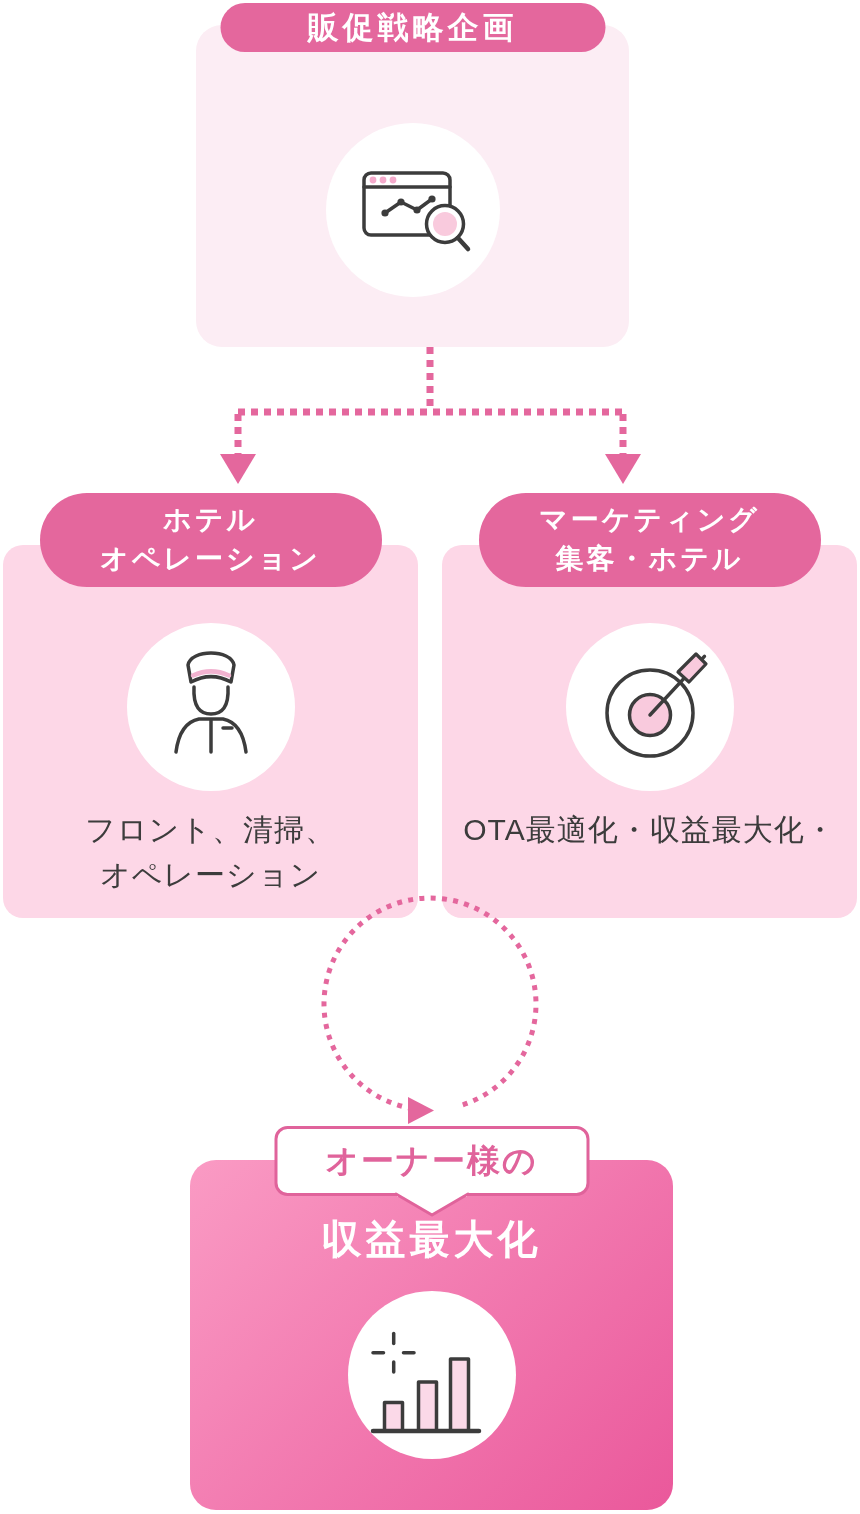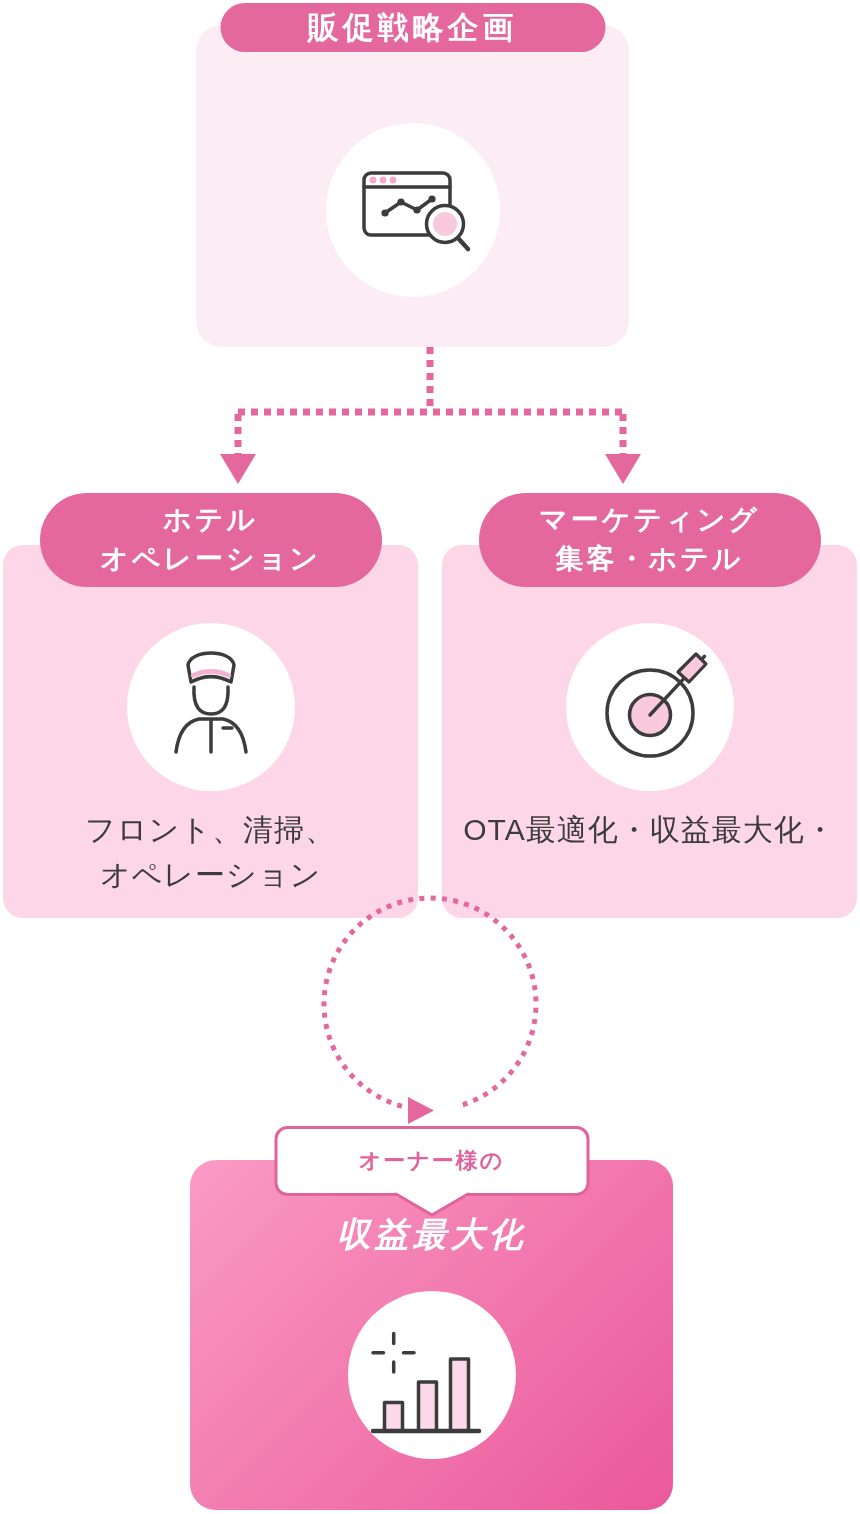--- a/index.html
+++ b/index.html
@@ -45,26 +45,26 @@
 
   .connector,.cycle{position:absolute;overflow:visible;}
   .connector{left:190px;top:344px;width:483px;height:152px;}
   .cycle{left:315px;top:890px;width:240px;height:250px;}
   .dash{stroke:var(--accent);stroke-width:7;fill:none;stroke-dasharray:7 6;}
   .dots{stroke:var(--accent);stroke-width:5;fill:none;stroke-dasharray:5 6.3;}
   .arrowhead{fill:var(--accent);}
 
   .bubble{position:absolute;left:50%;transform:translateX(-50%);top:-34px;z-index:2;
     min-width:315px;height:70px;background:#fff;border:3px solid var(--label-text);
-    border-radius:13px;color:var(--label-text);font-weight:bold;font-size:22px;
+    border-radius:13px;color:var(--label-text);font-weight:bold;font-size:33px;
     letter-spacing:2px;display:flex;align-items:center;justify-content:center;white-space:nowrap;}
   .bubble-tail{position:absolute;left:50%;transform:translateX(-50%);top:32px;z-index:3;
     width:74px;height:26px;overflow:visible;}
   .result-title{position:absolute;top:52px;left:0;right:0;text-align:center;color:#fff;
-    font-weight:bold;font-size:34px;letter-spacing:4px;font-style:italic;}
+    font-weight:bold;font-size:40px;letter-spacing:4px;}
 
   .ic{fill:none;stroke:var(--icon-stroke);stroke-width:3.5;stroke-linecap:round;stroke-linejoin:round;}
   .ic-thick{stroke-width:4.5;}
   .ic-pinkline{fill:none;stroke:#F2B3D0;stroke-width:4.5;stroke-linecap:round;}
   .ic-pinkfill{fill:var(--icon-pink);}
   .ic-dot{fill:var(--icon-stroke);stroke:none;}
   .ic-pinkdot{fill:#F4AACB;stroke:none;}
 </style>
 </head>
 <body>

